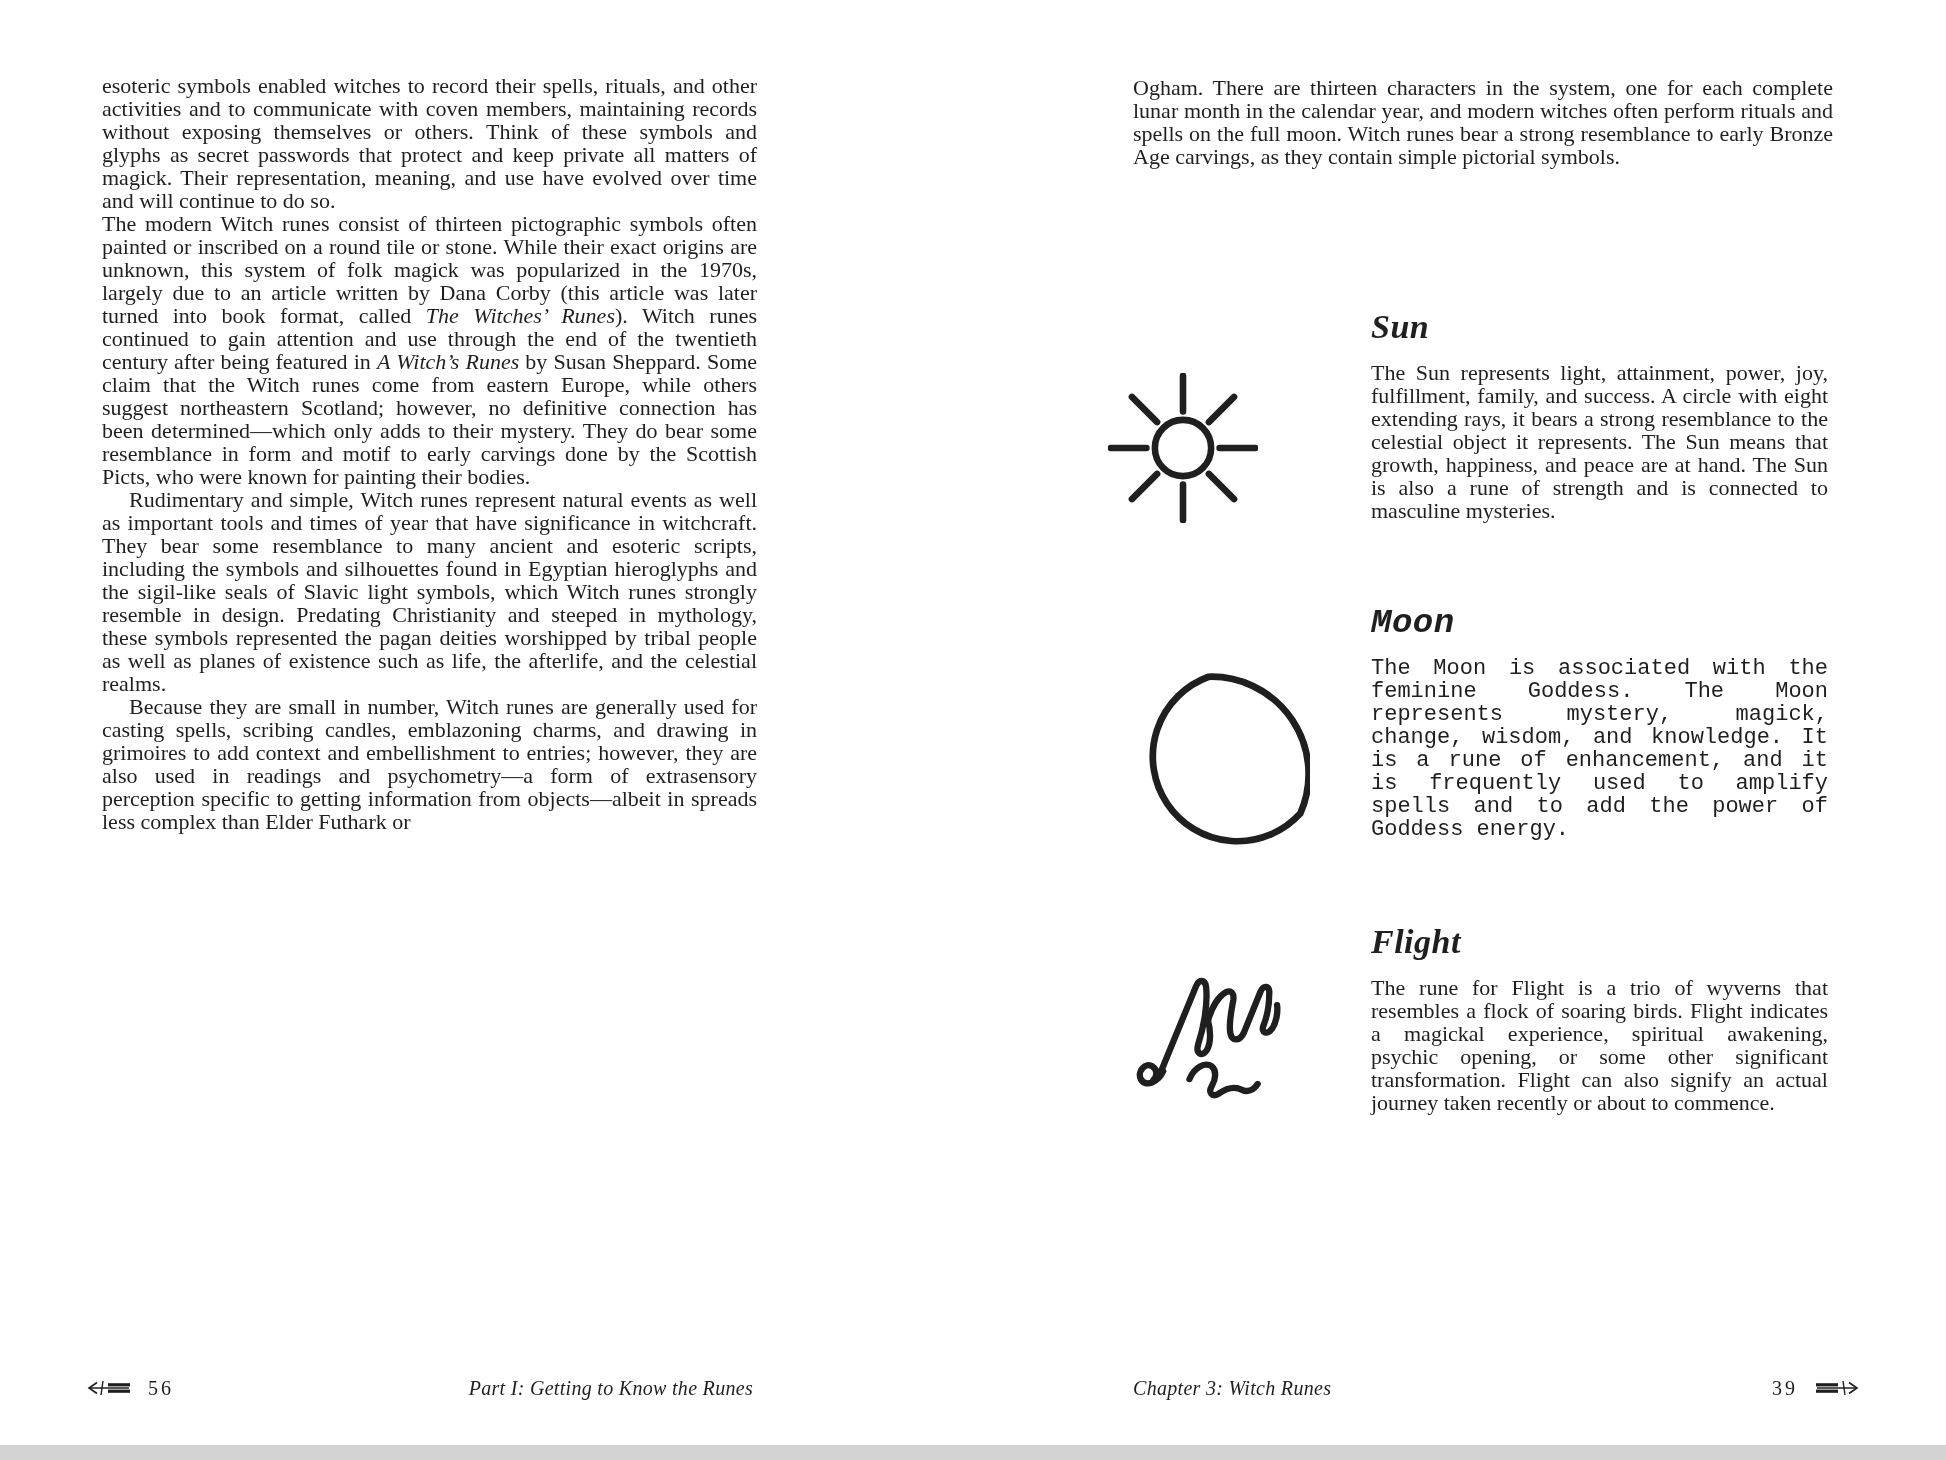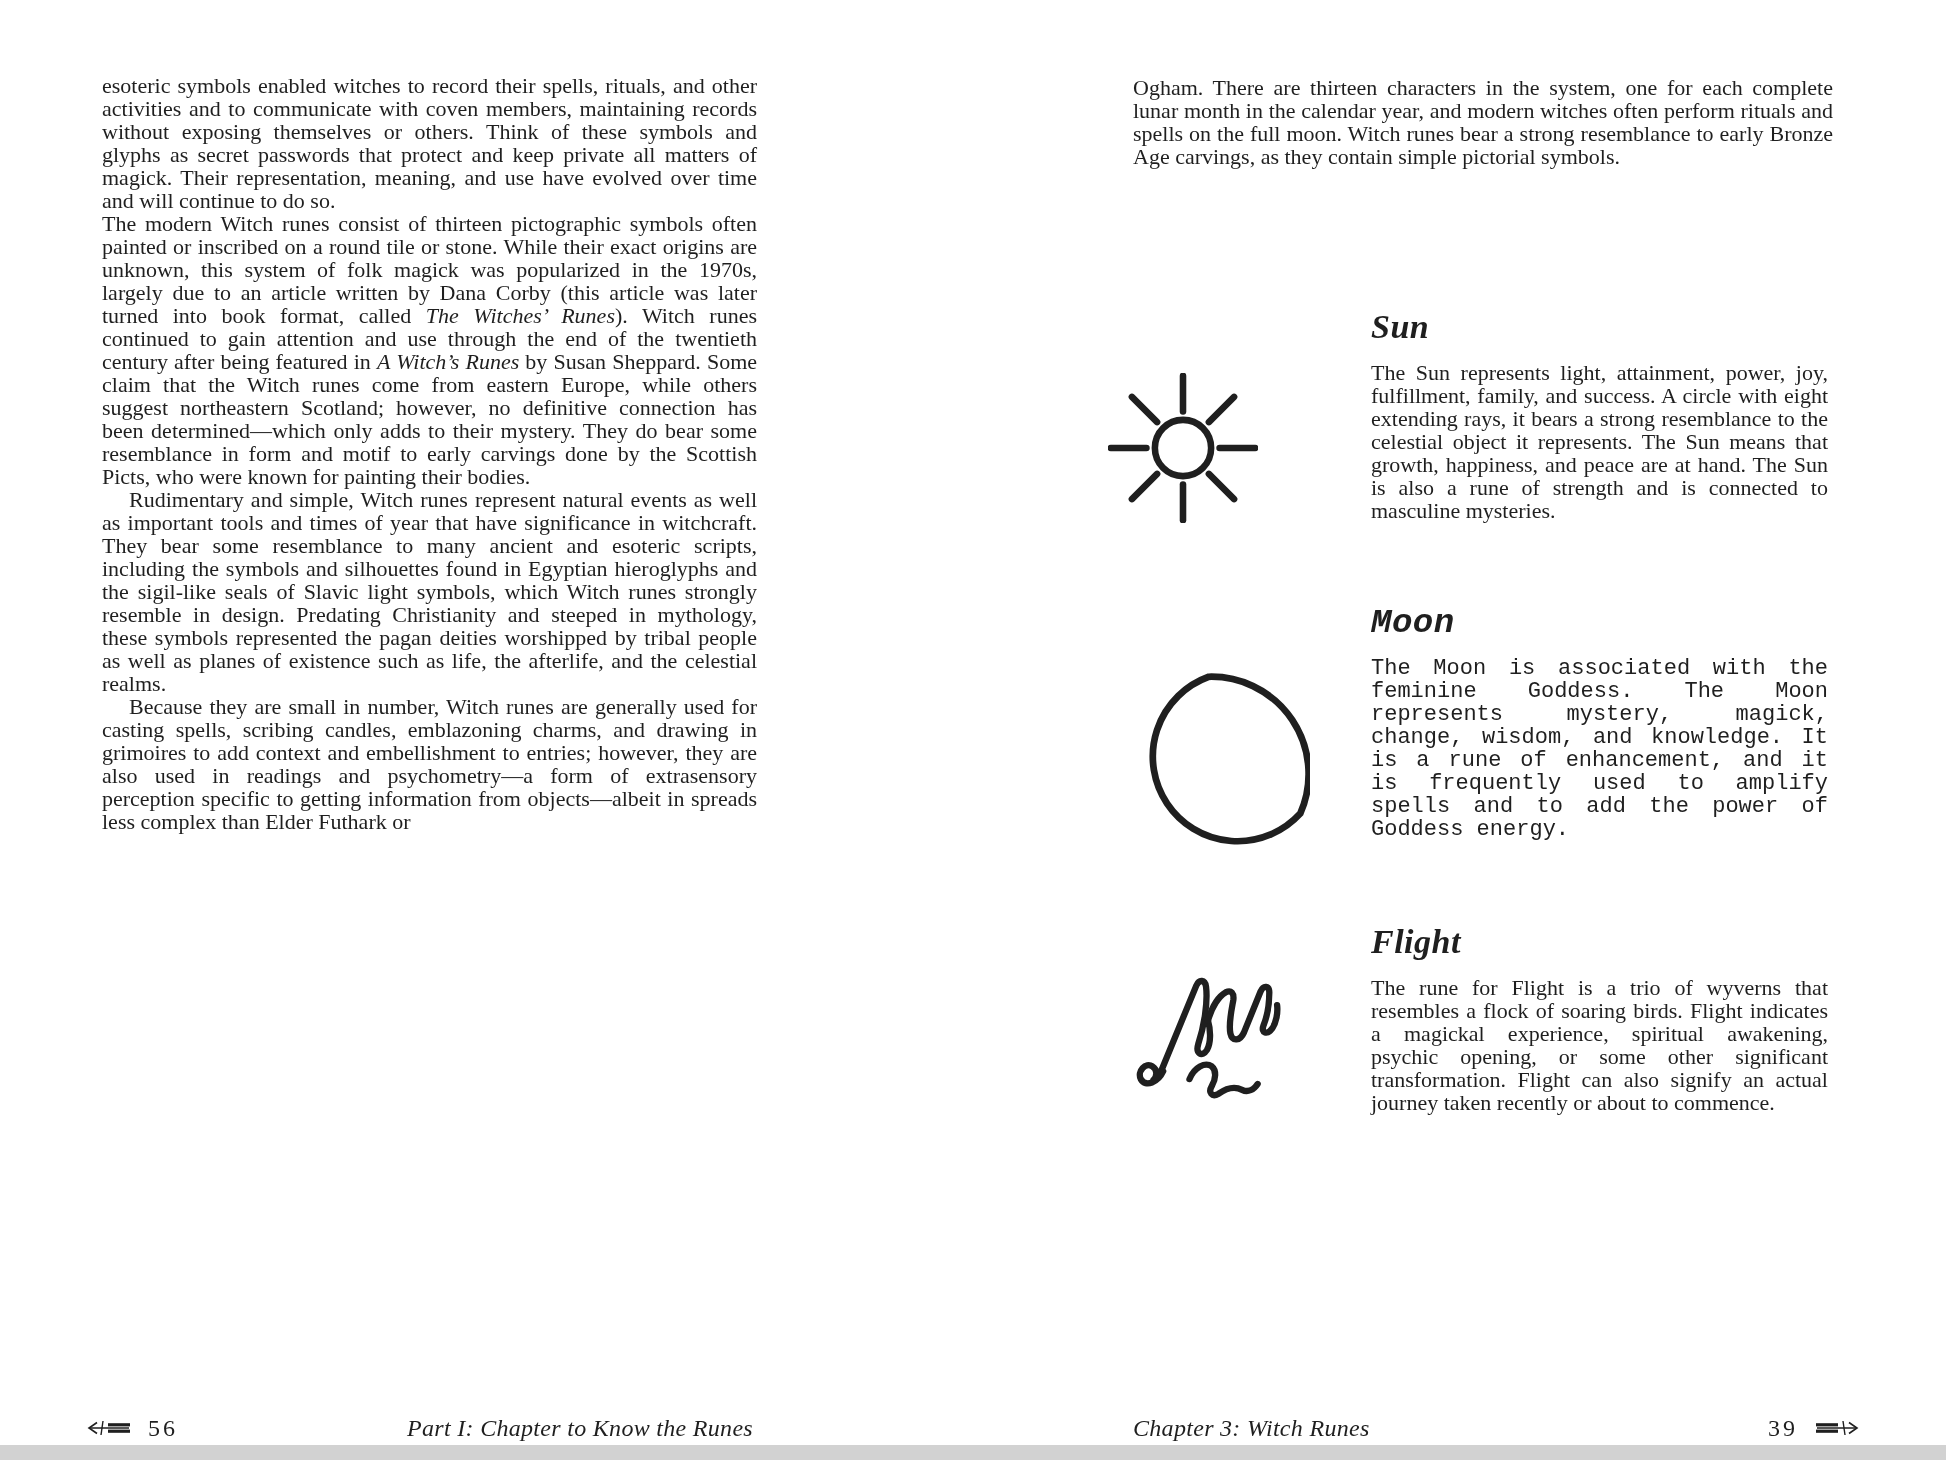--- a/index.html
+++ b/index.html
@@ -46,23 +46,23 @@
   .sym-sun{margin:66px 0 0 -25px;}
   .sym-moon{margin:68px 0 0 13px;}
   .sym-flight{margin:48px 0 0 0;}
   .sym path,.sym line,.sym circle{
     stroke:var(--text,#1f1f1f);fill:none;
     stroke-linecap:round;stroke-linejoin:round;
   }
 
   
   .page-footer{
-    position:absolute;top:1416px;height:24px;
+    position:absolute;top:1376px;height:24px;
     display:flex;align-items:center;justify-content:space-between;
-    font-size:24px;line-height:24px;
+    font-size:20px;line-height:24px;
   }
   .footer-left{left:86px;width:667px;}
   .footer-right{left:1133px;width:727px;}
   .footer-label{font-style:italic;letter-spacing:.3px;}
   .num-group{display:flex;align-items:center;gap:16px;}
   .page-num{letter-spacing:3px;}
   .arrow-icon line,.arrow-icon path{stroke:var(--text,#1f1f1f);fill:none;}
 
   .bottom-edge{
     position:absolute;left:0;bottom:0;width:1946px;height:15px;
@@ -86,21 +86,21 @@
       <span class="num-group">
         <svg class="arrow-icon" width="46" height="18" viewBox="0 0 46 18">
           <line x1="3" y1="9" x2="43" y2="9" stroke-width="1.6"></line>
           <path d="M11,3.5 L3,9 L11,14.5" stroke-width="1.6"></path>
           <line x1="22" y1="5.8" x2="44" y2="5.8" stroke-width="3.2"></line>
           <line x1="22" y1="12.2" x2="44" y2="12.2" stroke-width="3.2"></line>
           <line x1="17" y1="2" x2="15" y2="16" stroke-width="1.4"></line>
         </svg>
         <span class="page-num">56</span>
       </span>
-      <span class="footer-label">Part I: Chapter to Know the Runes</span>
+      <span class="footer-label">Part I: Getting to Know the Runes</span>
     </footer>
   </section>
 
   <section>
     <p class="body-text right-intro">Ogham. There are thirteen characters in the system, one for each complete lunar month in the calendar year, and modern witches often perform rituals and spells on the full moon. Witch runes bear a strong resemblance to early Bronze Age carvings, as they contain simple pictorial symbols.</p>
 
     <div class="right-sections">
 
       <div class="rune-section sec-sun">
         <div class="symbol-col">

